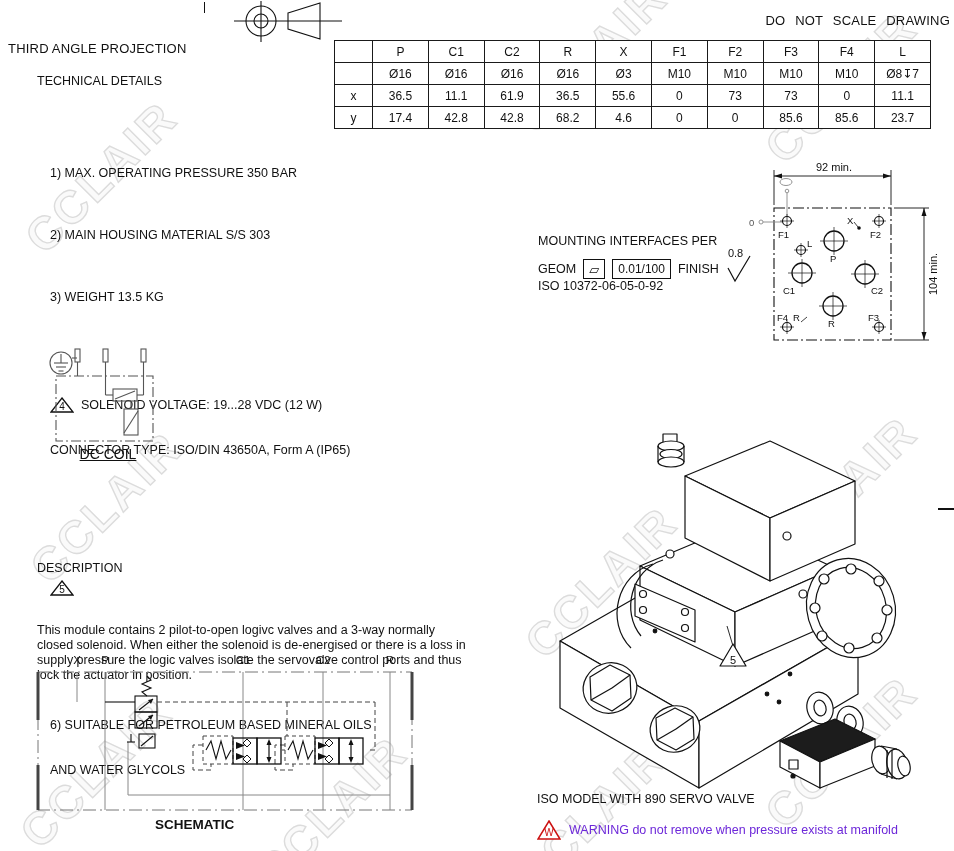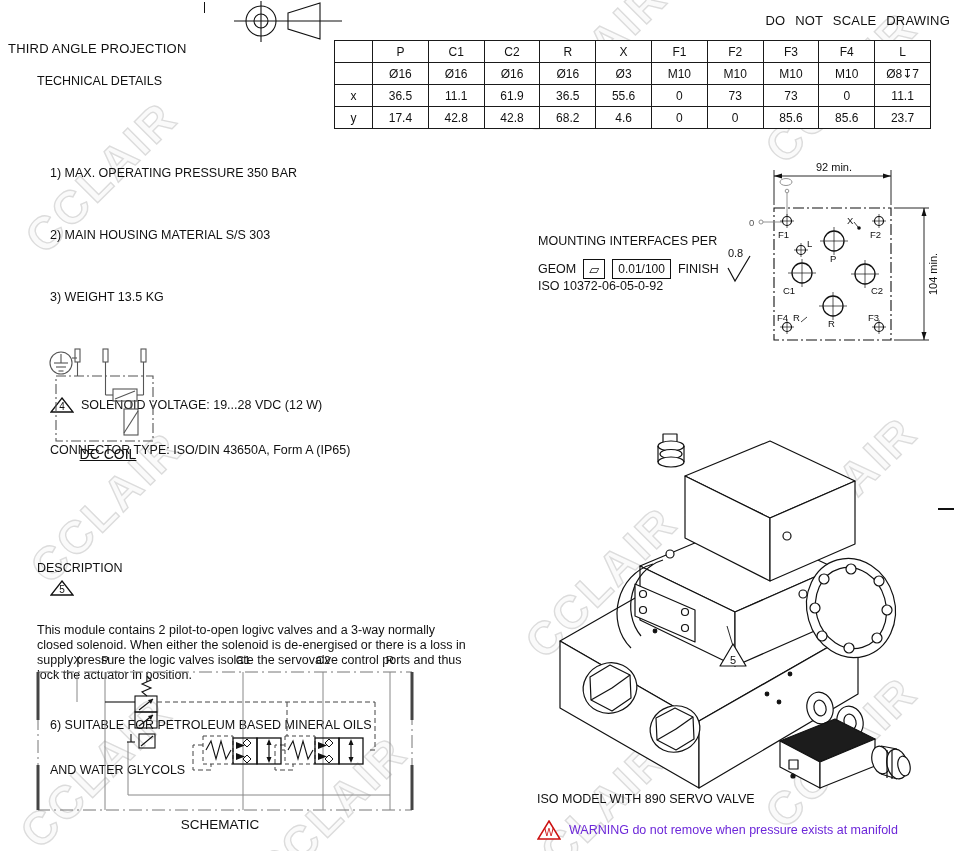--- a/index.html
+++ b/index.html
@@ -377,21 +377,21 @@
     <rect x="304" y="88" width="24" height="26" fill="none" stroke="#111" stroke-width="1.3"></rect>
     <polygon points="283,92 292,95.5 283,99" fill="#111"></polygon>
     <polygon points="283,103 292,106.5 283,110" fill="#111"></polygon>
     <polygon points="294,89 298,93 294,97 290,93" fill="none" stroke="#111" stroke-width="1"></polygon>
     <polygon points="294,105 298,109 294,113 290,109" fill="none" stroke="#111" stroke-width="1"></polygon>
     <line x1="316" y1="91" x2="316" y2="111" stroke="#111" stroke-width="1.2"></line>
     <polygon points="316,89 313.5,95 318.5,95" fill="#111"></polygon>
     <polygon points="316,113 313.5,107 318.5,107" fill="#111"></polygon>
   </g>
 </svg>
-<div class="abs txt" style="left:155px;top:817px;width:130px;text-align:center;font-size:13.5px;">SCHEMATIC</div>
+<div class="abs txt" style="left:155px;top:817px;width:130px;font-size:13.5px;font-weight:bold;">SCHEMATIC</div>
 
 <svg class="abs" style="left:535px;top:426px;" width="410" height="364" viewBox="0 0 410 364">
   <g stroke="#111" stroke-width="1.2" stroke-linejoin="round" fill="#fff">
 
     <polygon points="25,215 184,124 323,204 164,295"></polygon>
     <polygon points="25,215 164,295 164,362 25,282"></polygon>
     <polygon points="164,295 323,204 323,268 164,362"></polygon>
 
     <g>
       <ellipse cx="75" cy="262" rx="27" ry="25" transform="rotate(-18 75 262)"></ellipse>

